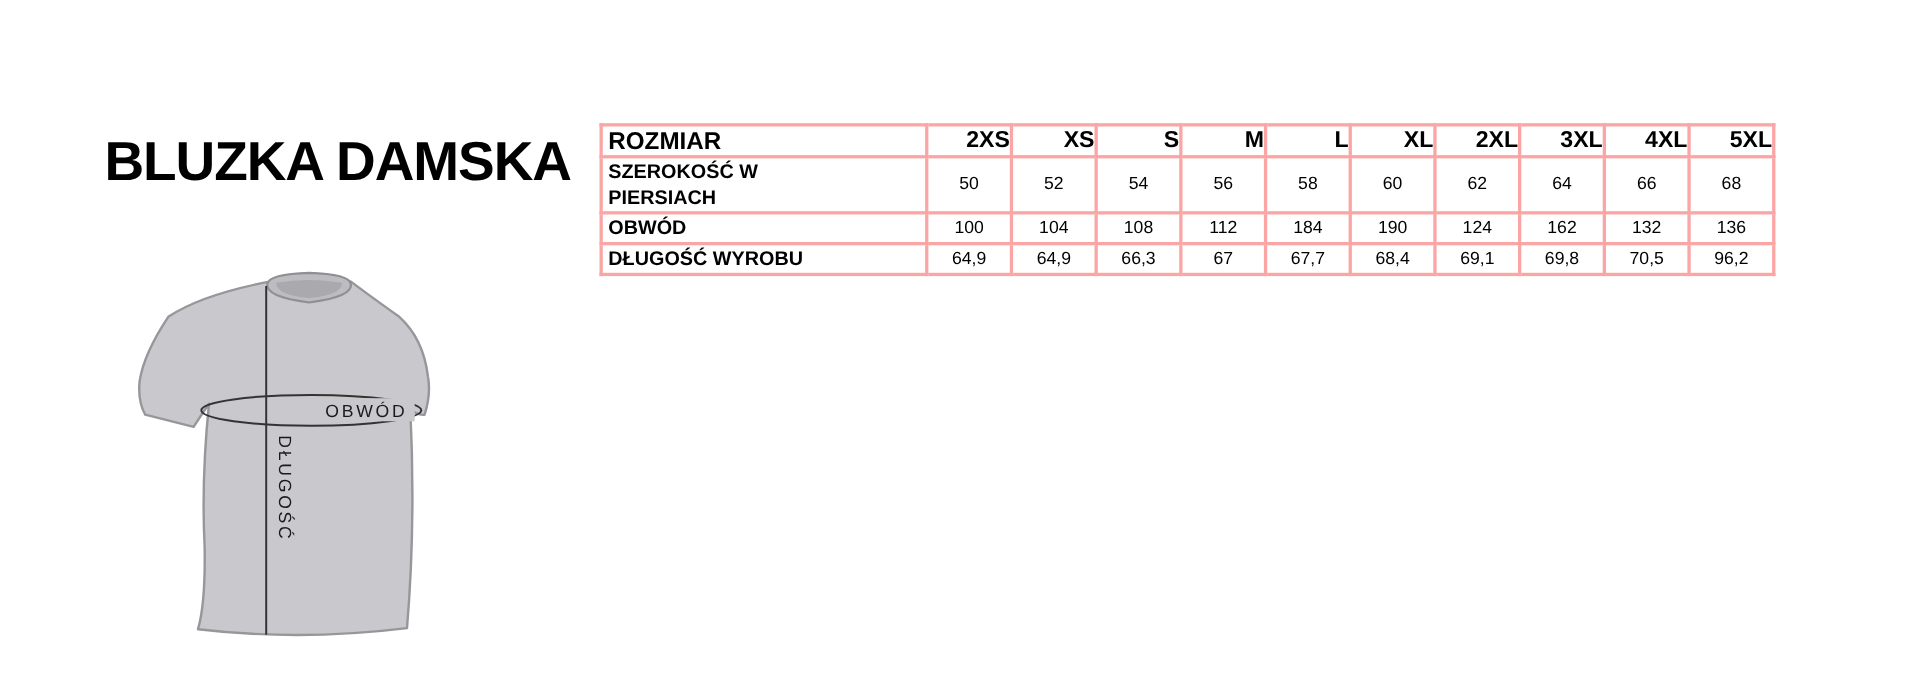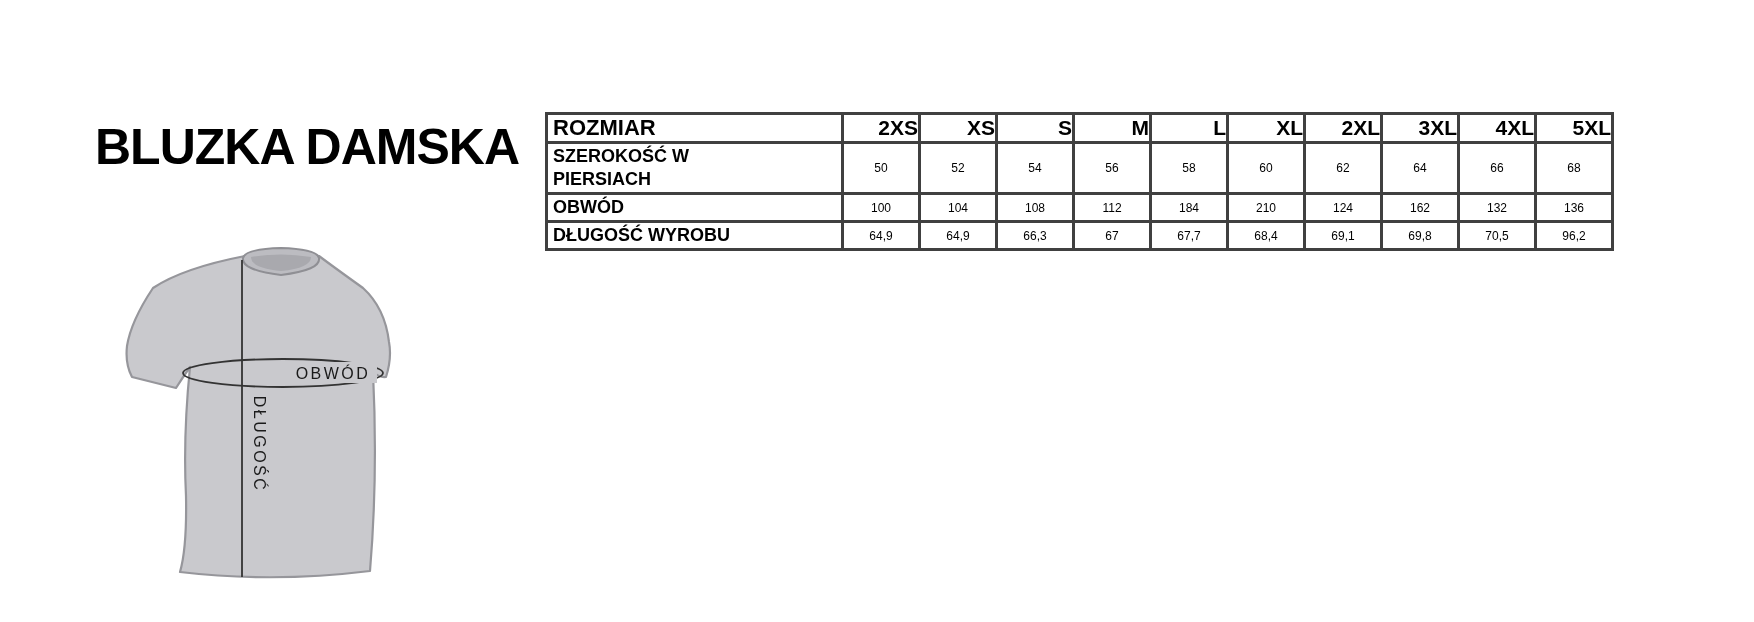--- a/index.html
+++ b/index.html
@@ -20,32 +20,32 @@
 
   
   table.size-table{
     position:absolute;left:545px;top:112px;
     border-collapse:collapse;table-layout:fixed;width:1066px;
     background:#fff;
   }
   .size-table col.label-col{width:296px;}
   .size-table col.size-col{width:77px;}
   .size-table th,.size-table td{
-    border:3px solid #404040;background:#fff;color:#000;
+    border:3px solid #fca5a5;background:#fff;color:#000;
     vertical-align:middle;overflow:hidden;
   }
   .size-table th.corner{
     font-size:22px;font-weight:bold;text-align:left;padding:0 0 0 5px;
   }
   .size-table th.size-h{font-size:21px;font-weight:bold;text-align:right;padding:0;}
   .size-table td.rlabel{
     font-size:18px;font-weight:bold;text-align:left;padding:1px 0 1px 5px;
     white-space:pre-line;line-height:1.28;
   }
-  .size-table td.val{font-size:12px;text-align:center;padding:0;}
+  .size-table td.val{font-size:16px;text-align:center;padding:0;}
   .size-table tr.r-header{height:28px;}
   .size-table tr.r-wide{height:47px;}
   .size-table tr.r-norm{height:27px;}
 
   
   .tshirt-wrap{position:absolute;left:123px;top:246px;width:272px;height:340px;}
 </style>
 </head>
 <body>
 
@@ -130,21 +130,21 @@
       <td class="val">66</td>
       <td class="val">68</td>
     </tr>
     <tr class="r-norm">
       <td class="rlabel">OBWÓD</td>
       <td class="val">100</td>
       <td class="val">104</td>
       <td class="val">108</td>
       <td class="val">112</td>
       <td class="val">184</td>
-      <td class="val">210</td>
+      <td class="val">190</td>
       <td class="val">124</td>
       <td class="val">162</td>
       <td class="val">132</td>
       <td class="val">136</td>
     </tr>
     <tr class="r-norm">
       <td class="rlabel">DŁUGOŚĆ WYROBU</td>
       <td class="val">64,9</td>
       <td class="val">64,9</td>
       <td class="val">66,3</td>

